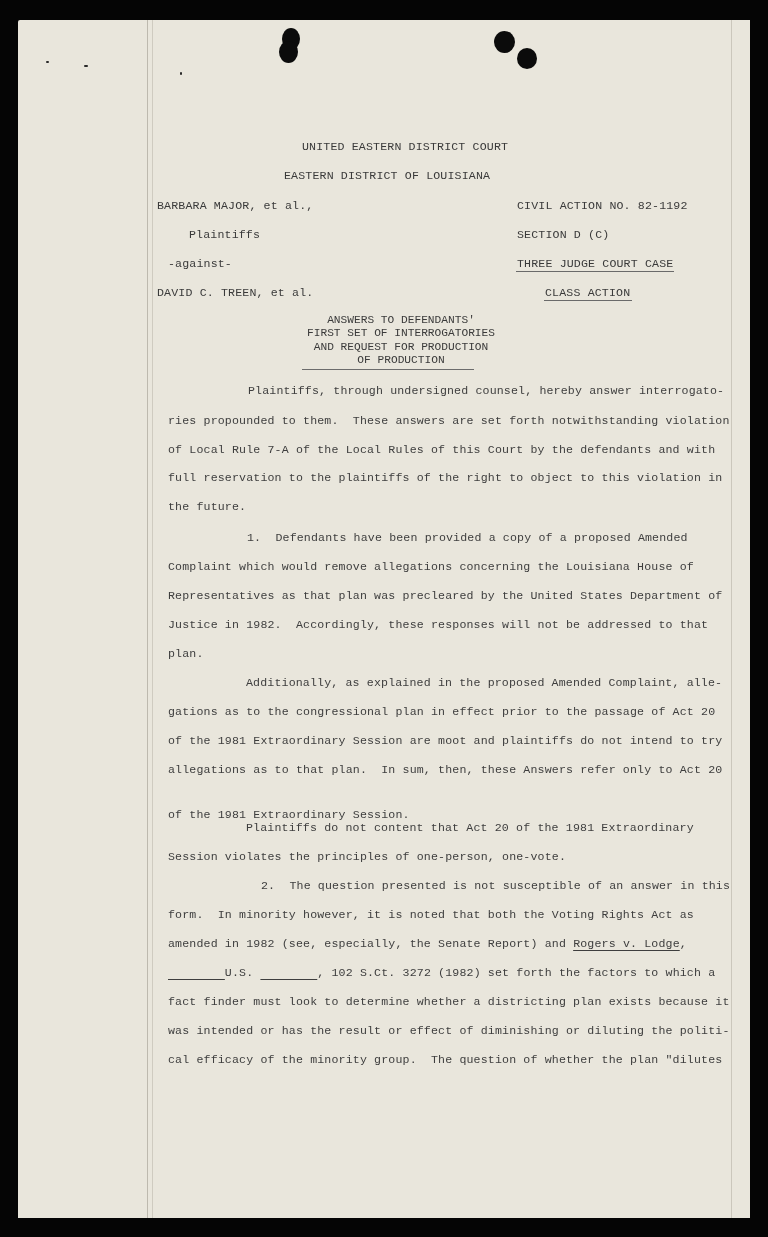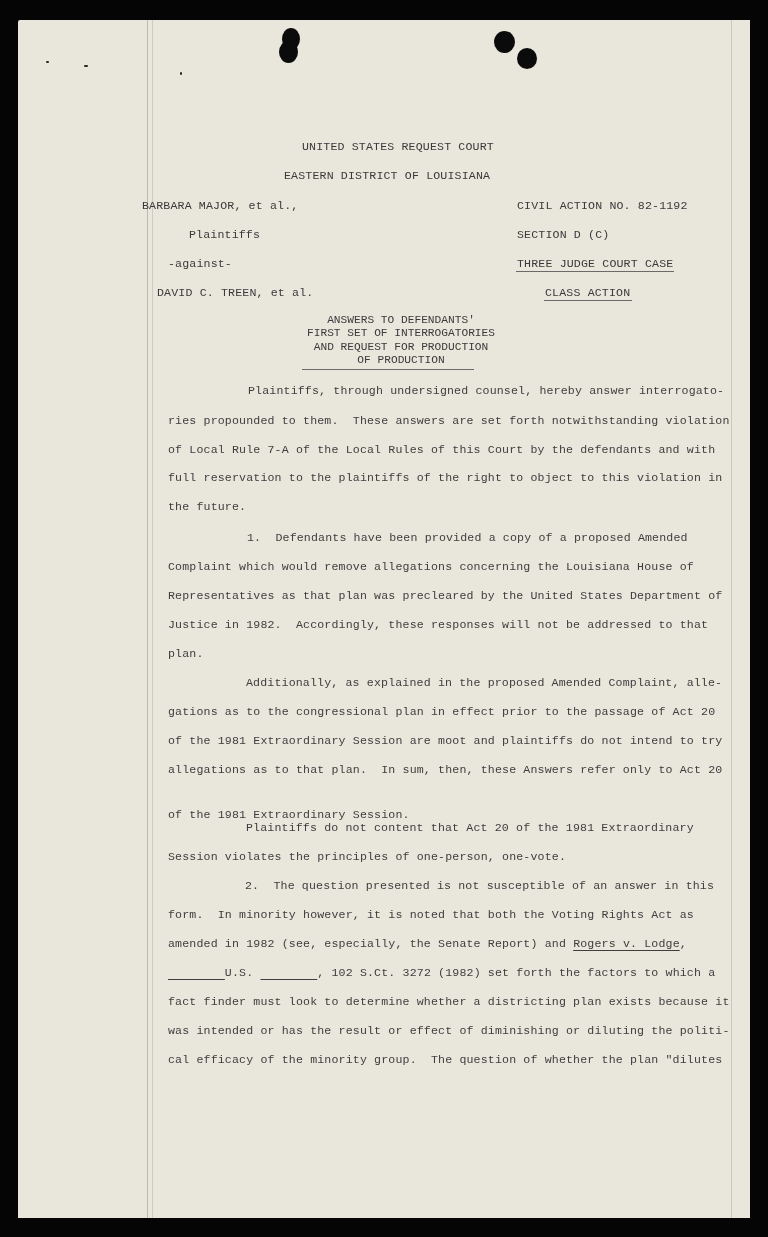--- a/index.html
+++ b/index.html
@@ -100,24 +100,24 @@
   <div class="hole" style="left:264px; top:8px; width:18px; height:22px;"></div>
   <div class="hole" style="left:261px; top:21px; width:19px; height:22px;"></div>
   <div class="hole" style="left:476px; top:11px; width:21px; height:22px;"></div>
   <div class="hole" style="left:499px; top:28px; width:20px; height:21px;"></div>
 
   <div class="speck" style="left:28px; top:41px; width:3px; height:2px;"></div>
   <div class="speck" style="left:66px; top:45px; width:4px; height:2px;"></div>
   <div class="speck" style="left:162px; top:52px; width:2px; height:3px;"></div>
 </div>
 
-<div class="txt" style="left:302px; top:140px;">UNITED STATES REQUEST COURT</div>
+<div class="txt" style="left:302px; top:140px;">UNITED EASTERN DISTRICT COURT</div>
 <div class="txt" style="left:284px; top:169px;">EASTERN DISTRICT OF LOUISIANA</div>
 
-<div class="txt" style="left:142px; top:199px;">BARBARA MAJOR, et al.,</div>
+<div class="txt" style="left:157px; top:199px;">BARBARA MAJOR, et al.,</div>
 <div class="txt" style="left:189px; top:228px;">Plaintiffs</div>
 <div class="txt" style="left:168px; top:257px;">-against-</div>
 <div class="txt" style="left:157px; top:286px;">DAVID C. TREEN, et al.</div>
 
 <div class="txt" style="left:517px; top:199px;">CIVIL ACTION NO. 82-1192</div>
 <div class="txt" style="left:517px; top:228px;">SECTION D (C)</div>
 <div class="txt" style="left:517px; top:257px;">THREE JUDGE COURT CASE</div>
 <div class="underline-rule" style="left:516px; top:271px; width:158px;"></div>
 <div class="txt" style="left:545px; top:286px;">CLASS ACTION</div>
 <div class="underline-rule" style="left:544px; top:300px; width:88px;"></div>
@@ -144,19 +144,19 @@
 
 <div class="body-line indent" style="top:676px; left:234px;">Additionally, as explained in the proposed Amended Complaint, alle-</div>
 <div class="body-line light" style="top:705px;">gations as to the congressional plan in effect prior to the passage of Act 20</div>
 <div class="body-line light" style="top:734px;">of the 1981 Extraordinary Session are moot and plaintiffs do not intend to try</div>
 <div class="body-line" style="top:763px;">allegations as to that plan.  In sum, then, these Answers refer only to Act 20</div>
 <div class="body-line" style="top:776px;margin-top:32px;">of the 1981 Extraordinary Session.</div>
 
 <div class="body-line indent light" style="top:821px; left:234px;">Plaintiffs do not content that Act 20 of the 1981 Extraordinary</div>
 <div class="body-line light" style="top:850px;">Session violates the principles of one-person, one-vote.</div>
 
-<div class="body-line indent" style="top:879px; left:233px;">2.  The question presented is not susceptible of an answer in this</div>
+<div class="body-line indent" style="top:879px; left:249px;">2.  The question presented is not susceptible of an answer in this</div>
 <div class="body-line" style="top:908px;">form.  In minority however, it is noted that both the Voting Rights Act as</div>
 <div class="body-line light" style="top:937px;"><span>amended in 1982 (see, especially, the Senate Report) and </span><span class="ul">Rogers v. Lodge</span><span>,</span></div>
 <div class="body-line light" style="top:966px;"><span class="ul">        </span><span>U.S. </span><span class="ul">        </span><span>, 102 S.Ct. 3272 (1982) set forth the factors to which a</span></div>
 <div class="body-line light" style="top:995px;">fact finder must look to determine whether a districting plan exists because it</div>
 <div class="body-line" style="top:1024px;">was intended or has the result or effect of diminishing or diluting the politi-</div>
 <div class="body-line light" style="top:1053px;">cal efficacy of the minority group.  The question of whether the plan "dilutes</div>
 
 </body></html>

